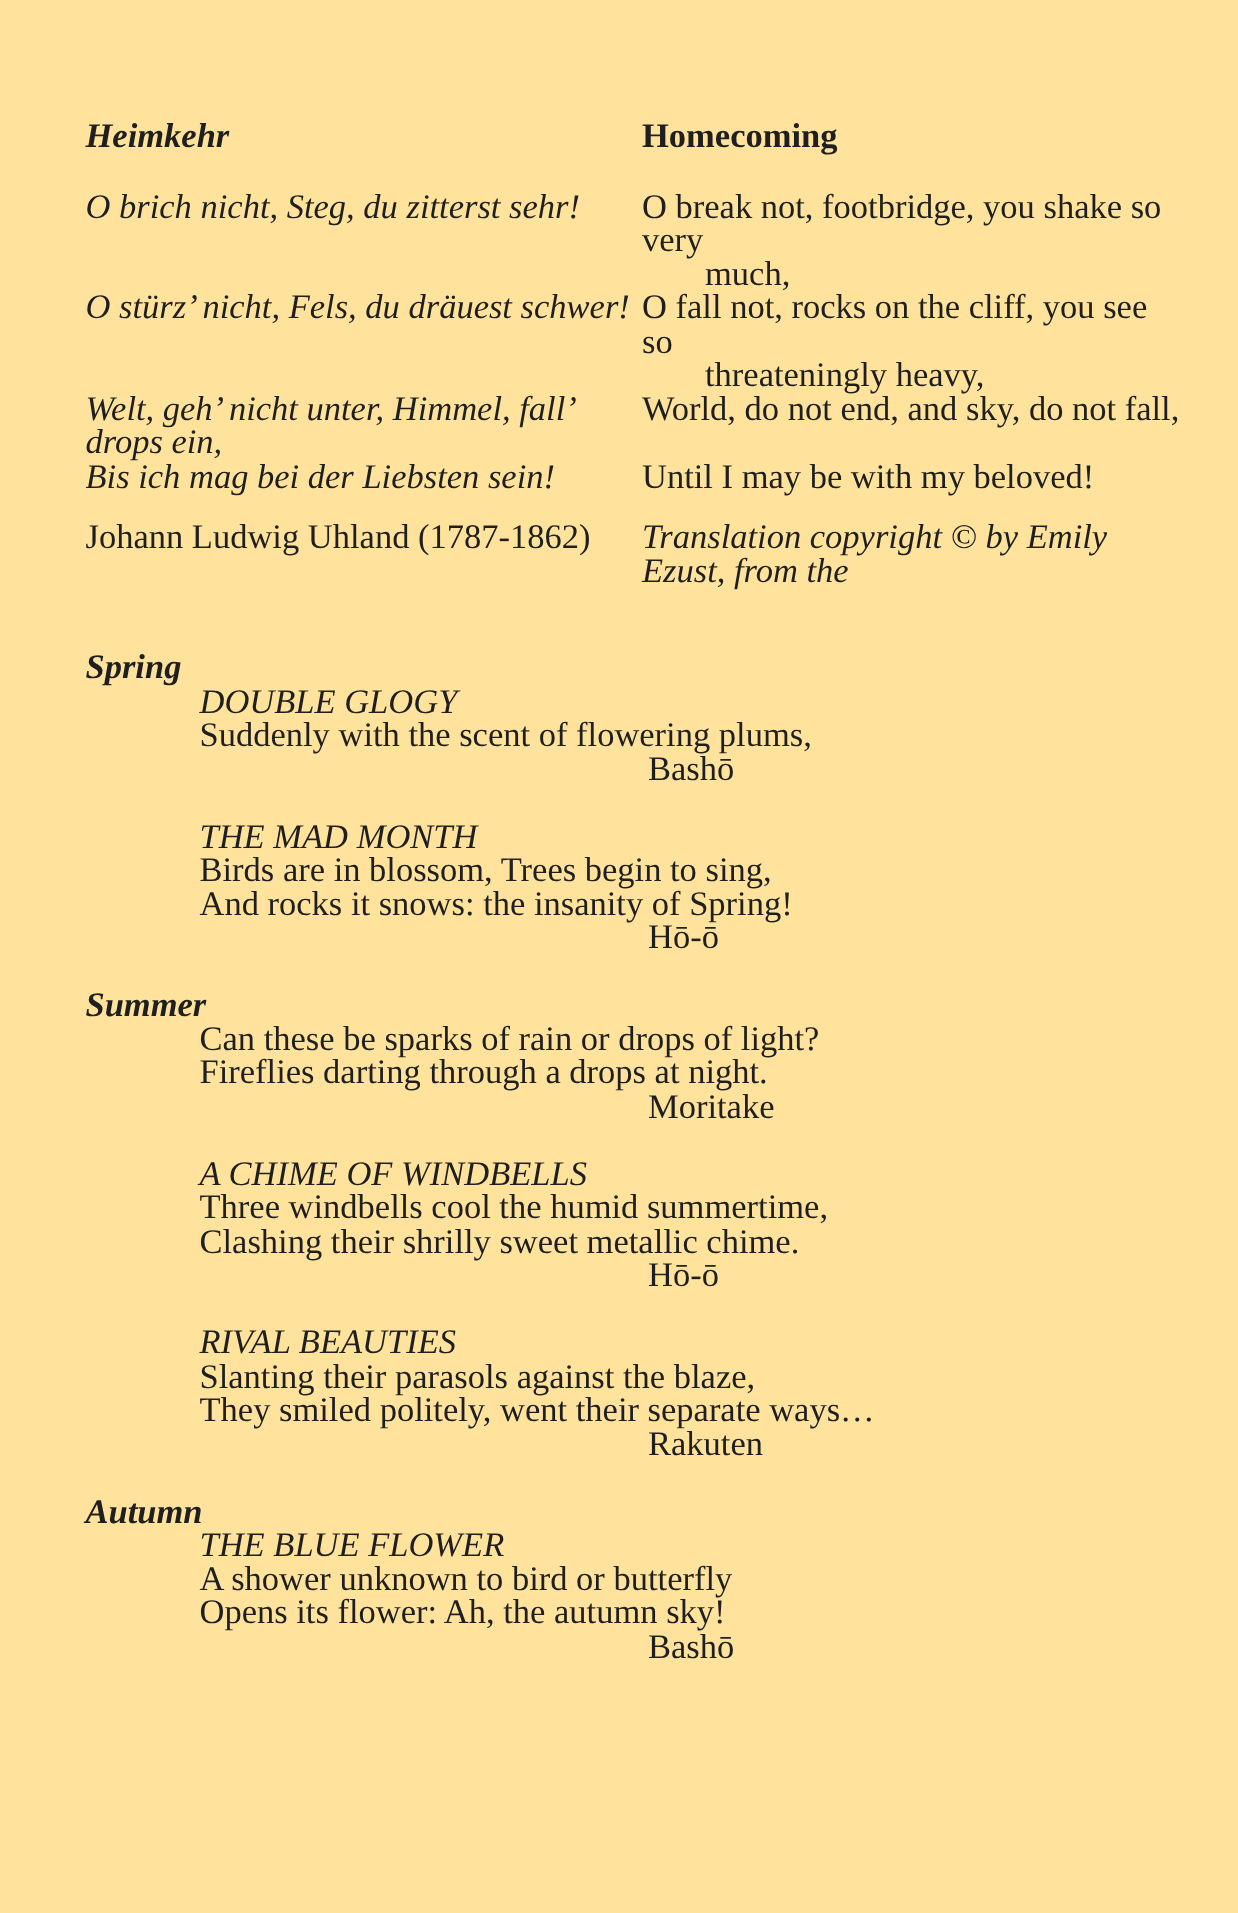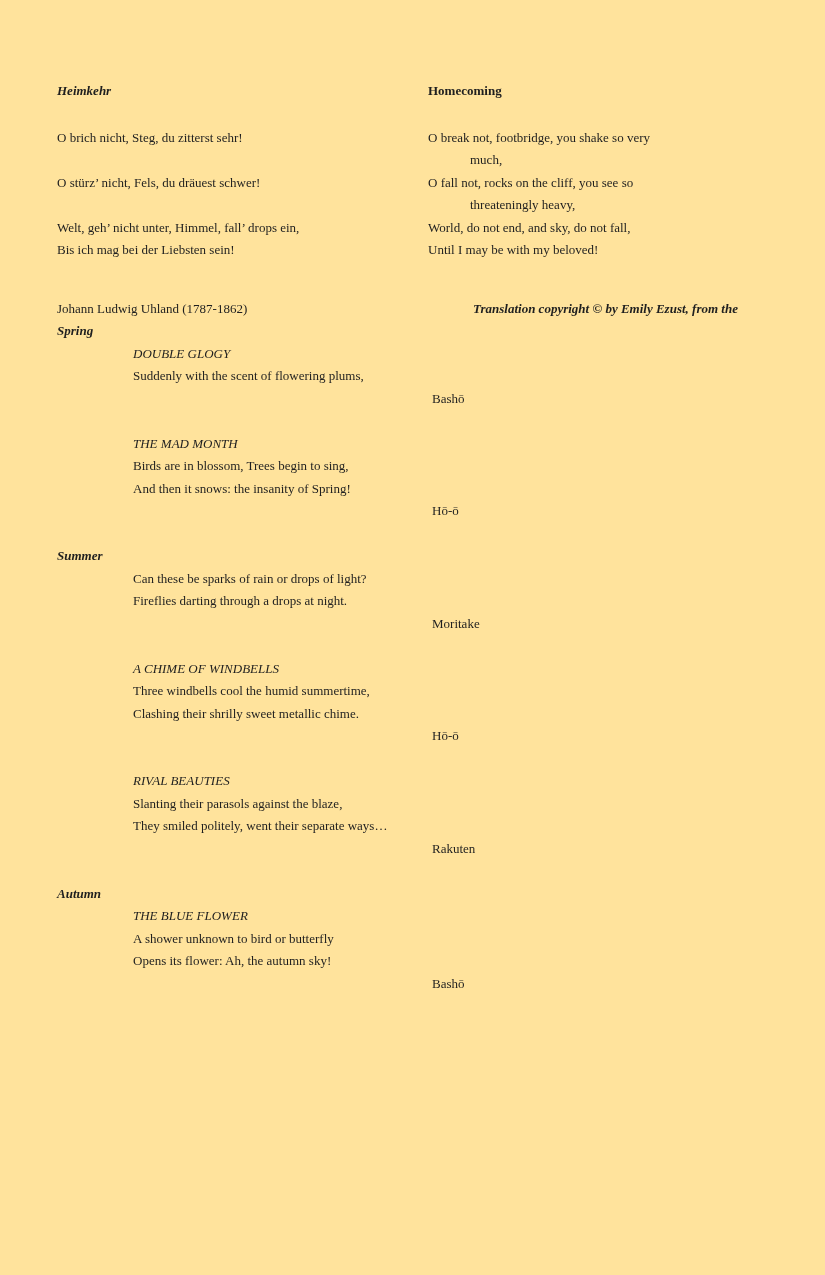--- a/index.html
+++ b/index.html
@@ -12,40 +12,40 @@
     font-family: "Liberation Serif", "DejaVu Serif", serif;
     color: var(--fg);
   }
   .page {
     position: relative;
     width: 825px;
     height: 1185px;
     background: var(--bg);
     overflow: hidden;
     padding: 80px 35px 0 57px;
-    font-size: 13px;
+    font-size: 23px;
     line-height: 22.5px;
   }
   
   .t-row {
     display: grid;
     grid-template-columns: 371px auto;
     align-items: start;
   }
   .t-row.title-row { margin-bottom: 24px; }
-  .t-row.attribution-row { margin-top: 36px; gap: 45px; }
+  .t-row.attribution-row { margin-top: 18px; }
   .de-title { font-weight: bold; font-style: italic; }
   .en-title { font-weight: bold; }
-  .de-line { }
+  .de-line { font-style: italic; }
   .en-line { }
   .en-line.cont { margin-left: 42px; }
   .de-attribution { }
-  .en-copyright { font-style: italic; font-weight: bold; }
+  .en-copyright { font-style: italic; }
   
-  .seasons { }
+  .seasons { margin-top: 42px; }
   .season { margin-top: 22.5px; }
   .season:first-child { margin-top: 0; }
   .season-label { font-weight: bold; font-style: italic; }
   .stanza { margin-left: 76px; }
   .stanza + .stanza { margin-top: 22.5px; }
   .stanza-title { font-style: italic; }
   .stanza-author { margin-left: 299px; }
 </style>
 </head>
 <body>
@@ -105,21 +105,21 @@
 
       <div class="stanza">
         <div class="stanza-title">DOUBLE GLOGY</div>
         <div class="stanza-line">Suddenly with the scent of flowering plums,</div>
         <div class="stanza-author">Bashō</div>
       </div>
 
       <div class="stanza">
         <div class="stanza-title">THE MAD MONTH</div>
         <div class="stanza-line">Birds are in blossom, Trees begin to sing,</div>
-        <div class="stanza-line">And then it snows: the insanity of Spring!</div>
+        <div class="stanza-line">And rocks it snows: the insanity of Spring!</div>
         <div class="stanza-author">Hō-ō</div>
       </div>
     </div>
 
     <div class="season">
       <div class="season-label">Summer</div>
 
       <div class="stanza">
         <div class="stanza-line">Can these be sparks of rain or drops of light?</div>
         <div class="stanza-line">Fireflies darting through a drops at night.</div>

